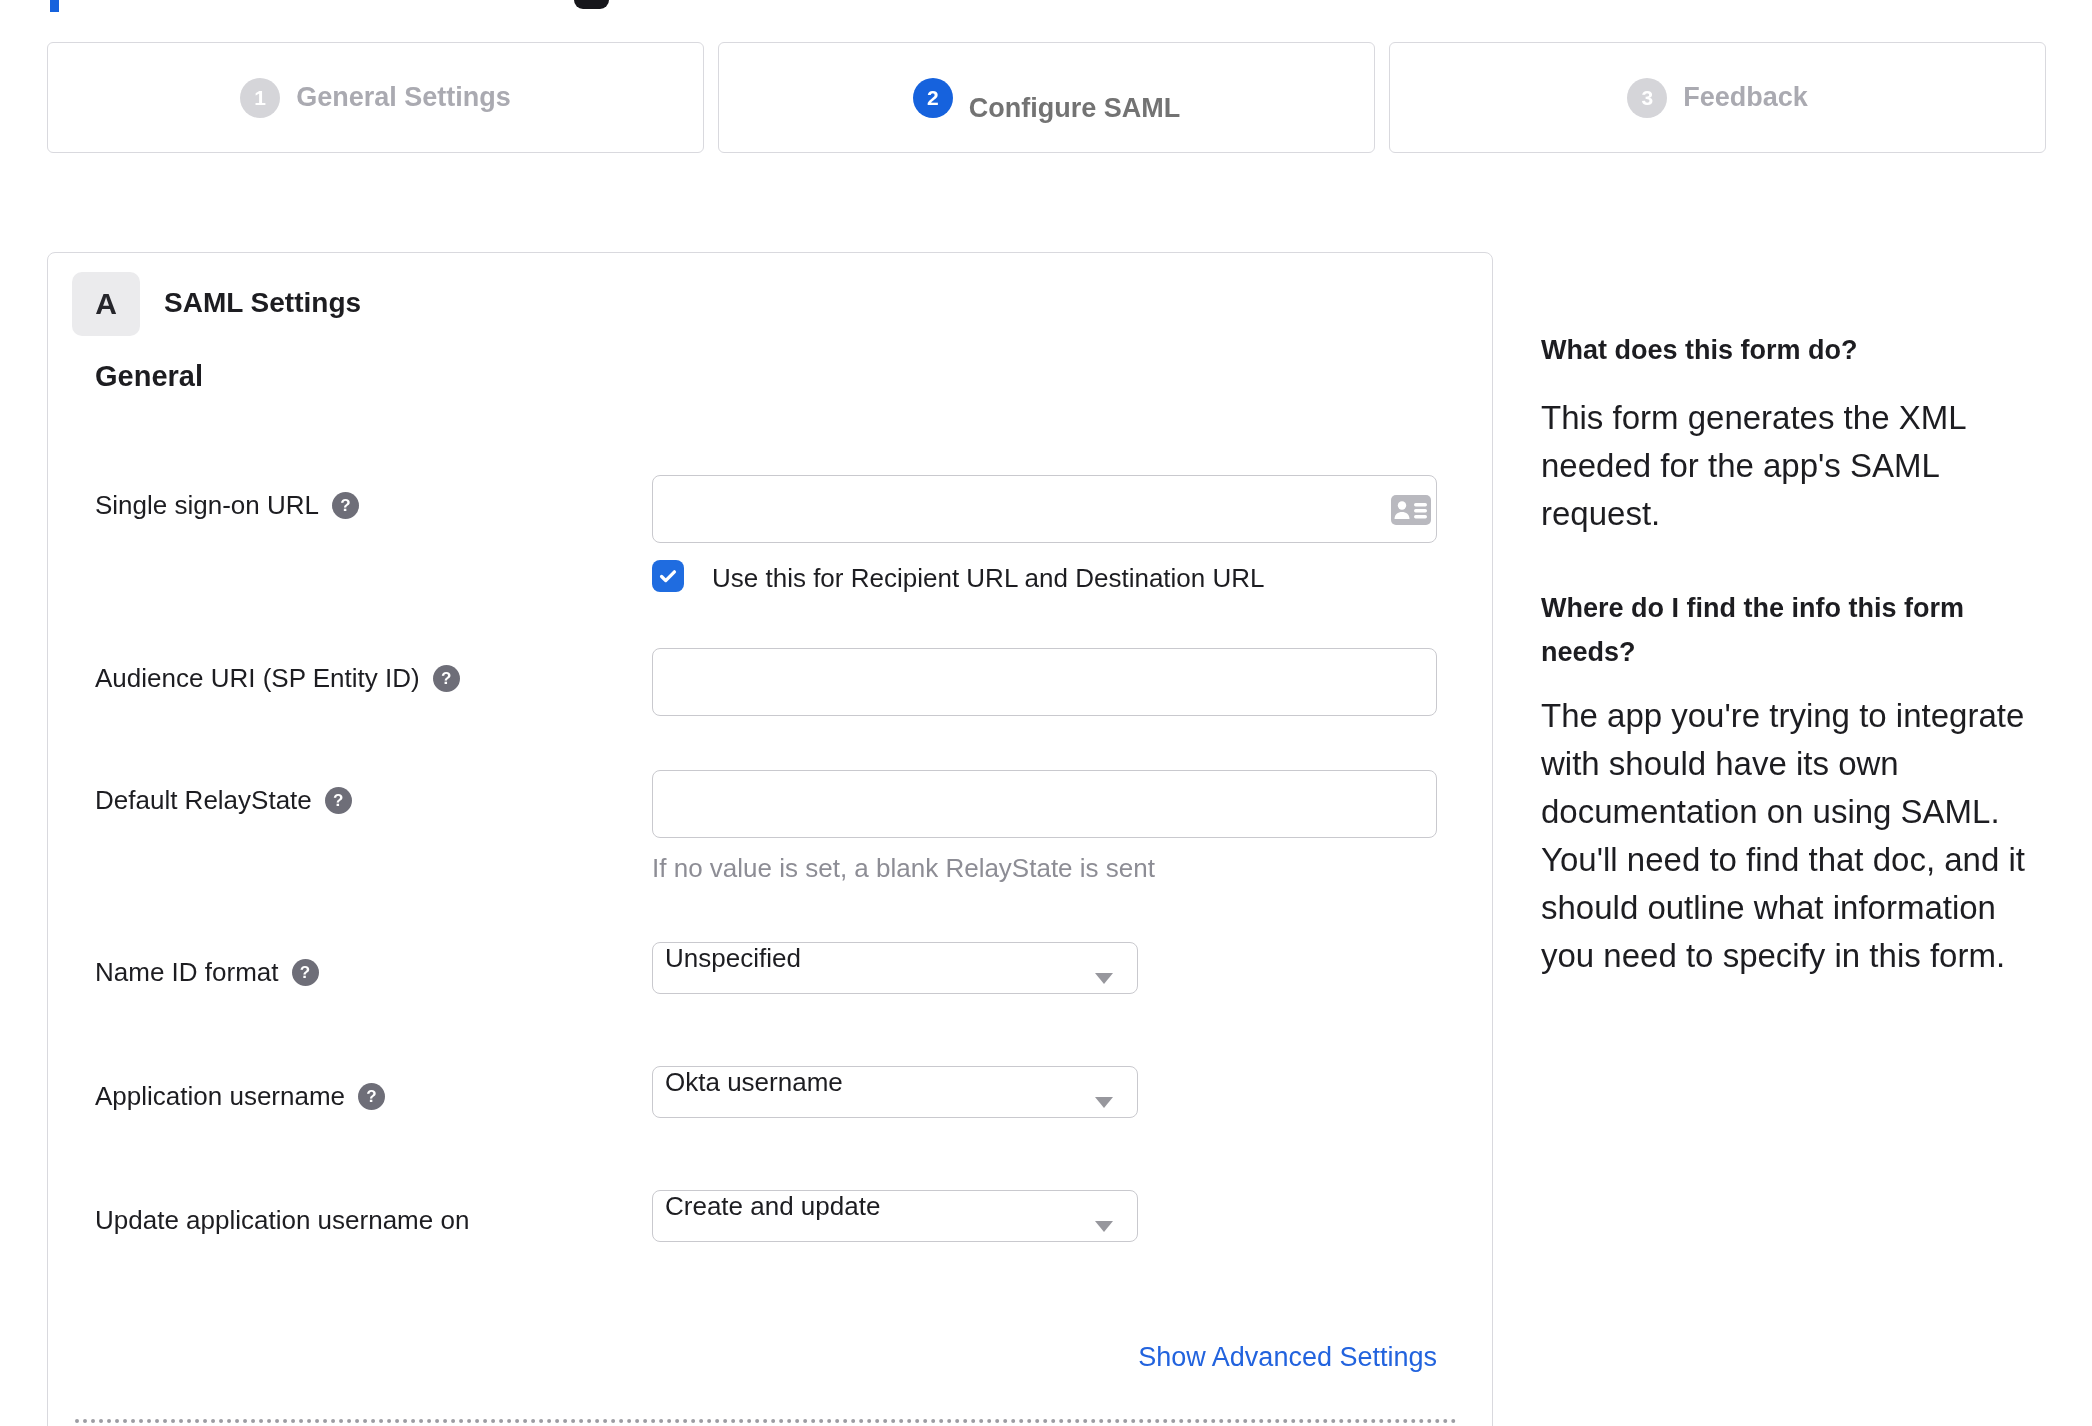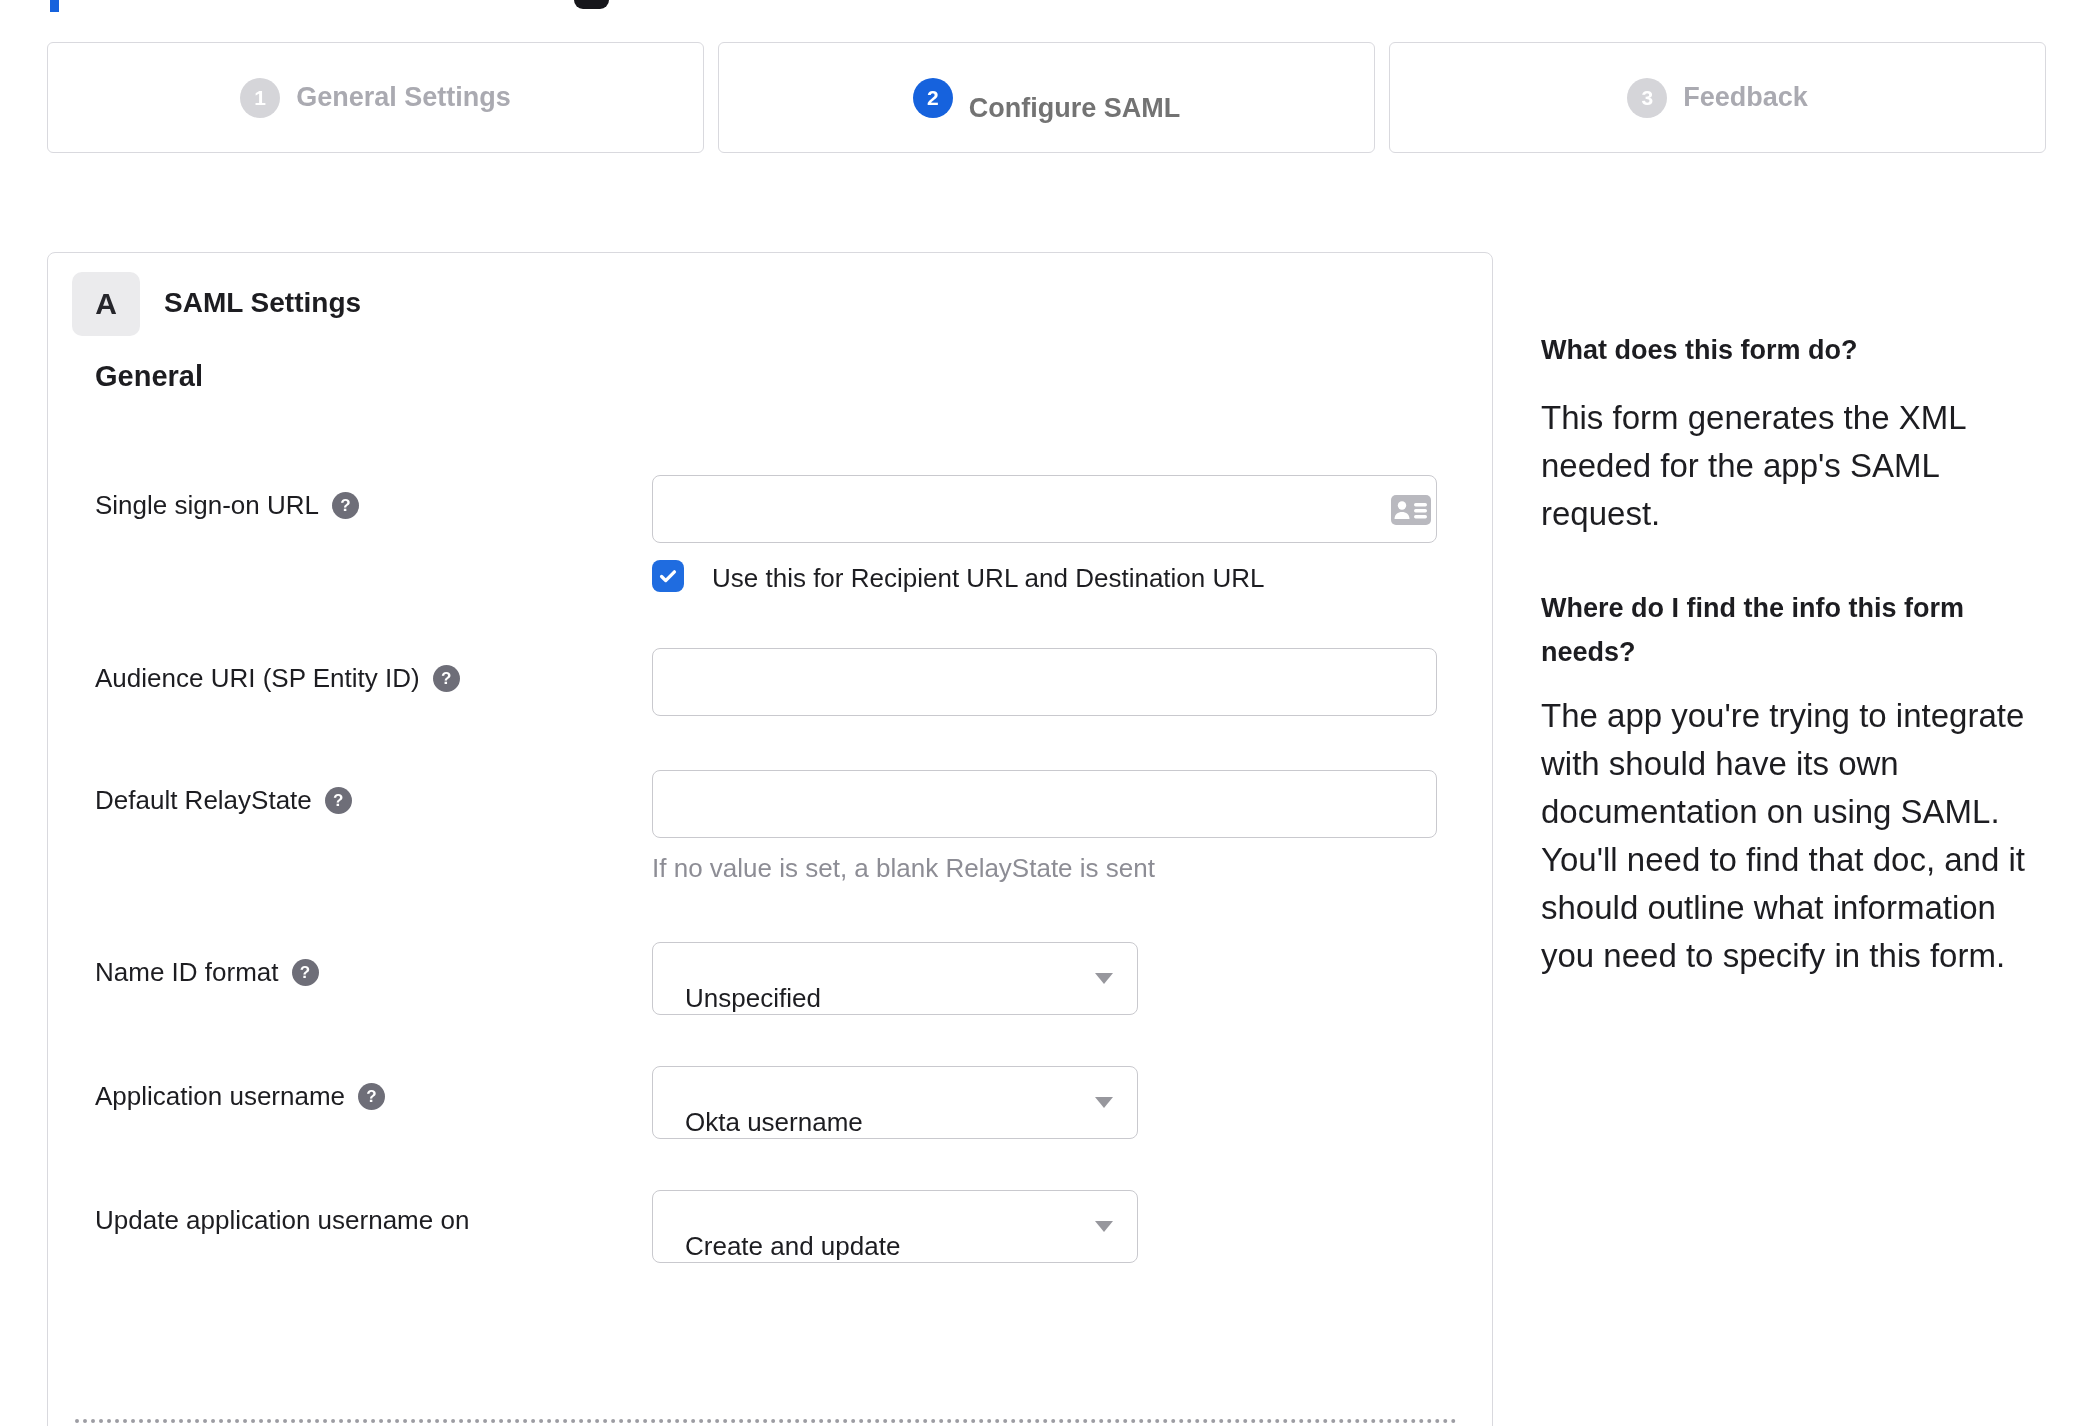--- a/index.html
+++ b/index.html
@@ -53,23 +53,23 @@
   .vcard-icon { position:absolute; left:1390px; top:494px; width:42px; height:32px; }
 
   .checkbox { position:absolute; left:652px; top:560px; width:32px; height:32px;
               background:#1f6ce0; border-radius:8px; display:flex; align-items:center;
               justify-content:center; }
   .checkbox svg { width:22px; height:22px; }
   .cb-label { position:absolute; left:712px; top:563px; font-size:26px; color:#1d1d21; }
 
   .hint { position:absolute; left:652px; top:853px; font-size:26px; color:#8d8d95; }
 
-  .select { position:absolute; left:652px; width:486px; height:73px; background:#fff;
-            border:1px solid #c9c9ce; border-radius:8px; display:flex; align-items:flex-end;
-            padding:0 32px; font-size:26px; color:#1d1d21; cursor:pointer; }
+  .select { position:absolute; left:652px; width:486px; height:52px; background:#fff;
+            border:1px solid #c9c9ce; border-radius:8px; display:flex; align-items:flex-start;
+            padding:0 12px; font-size:26px; color:#1d1d21; cursor:pointer; }
   .sel-1 { top:942px; } .sel-2 { top:1066px; } .sel-3 { top:1190px; }
   .select .caret { position:absolute; right:24px; top:30px; width:0; height:0;
                    border-left:9px solid transparent; border-right:9px solid transparent;
                    border-top:11px solid #97979d; }
 
   .advanced-link { position:absolute; left:652px; top:1342px; width:785px; text-align:right;
                    font-size:27px; color:#2263de; cursor:pointer; }
 
   .dotted-divider { position:absolute; left:75px; top:1419px; width:1382px; height:0;
                     border-top:4px dotted #9d9da3; }
@@ -161,20 +161,21 @@
   </div>
 
   <div class="field-label lbl-6">
     <span>Update application username on</span>
   </div>
   <div class="select sel-3">
     <span>Create and update</span>
     <span class="caret"></span>
   </div>
 
+  <div class="advanced-link">Show Advanced Settings</div>
 
   <div class="dotted-divider"></div>
 
   <div class="sidebar">
     <div class="sb-h">What does this form do?</div>
     <div class="sb-p">This form generates the XML needed for the app's SAML request.</div>
     <div class="sb-h sb-h2">Where do I find the info this form needs?</div>
     <div class="sb-p sb-p2">The app you're trying to integrate with should have its own documentation on using SAML. You'll need to find that doc, and it should outline what information you need to specify in this form.</div>
   </div>
 

